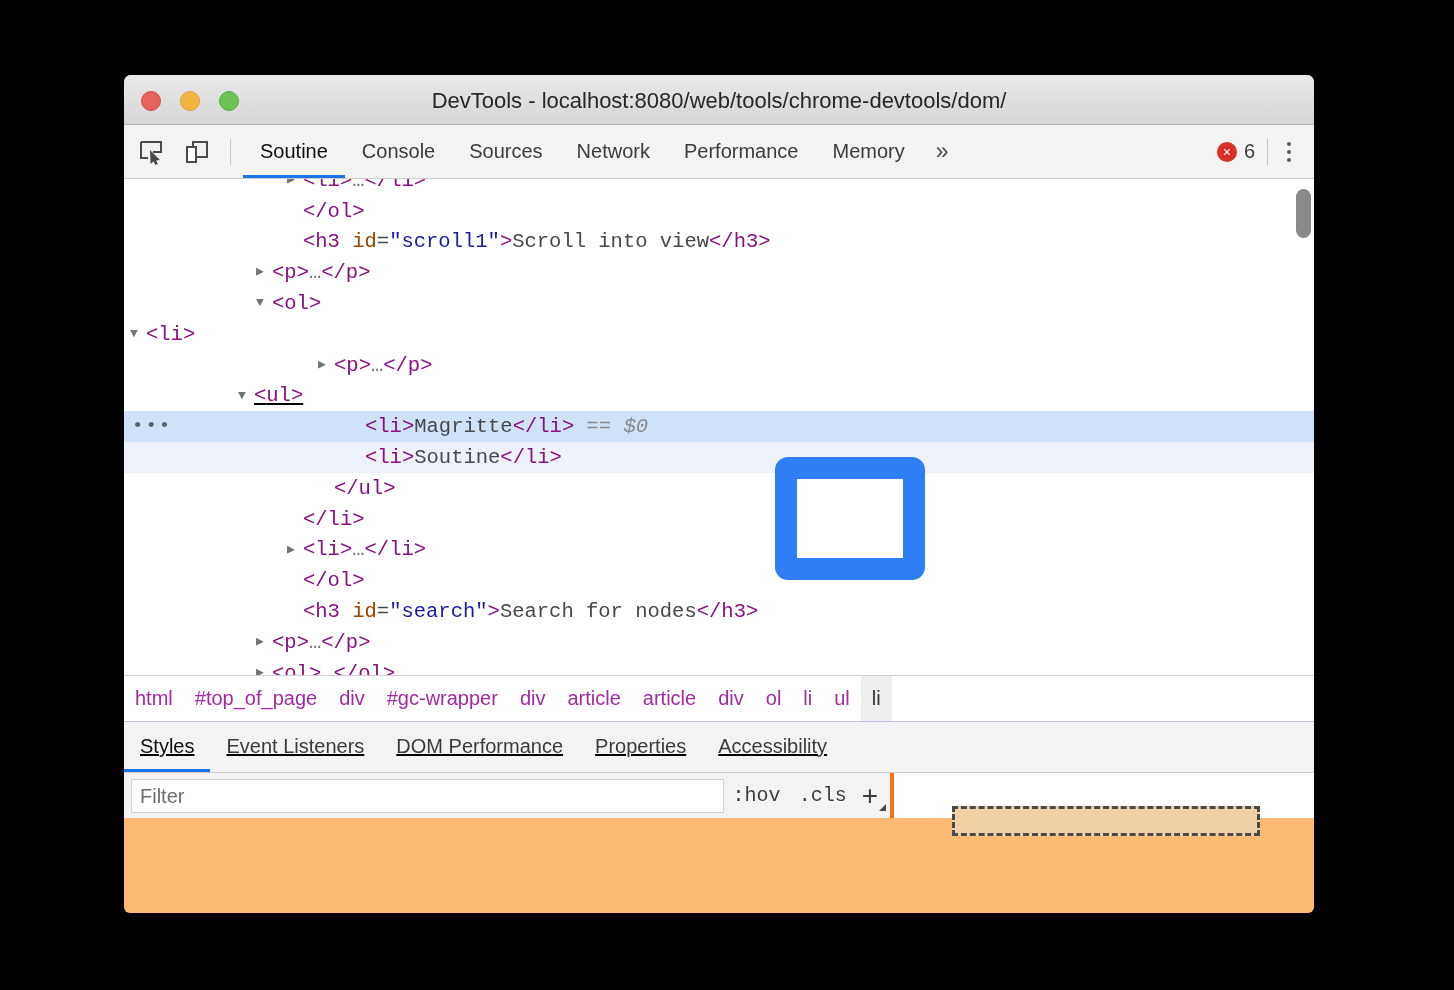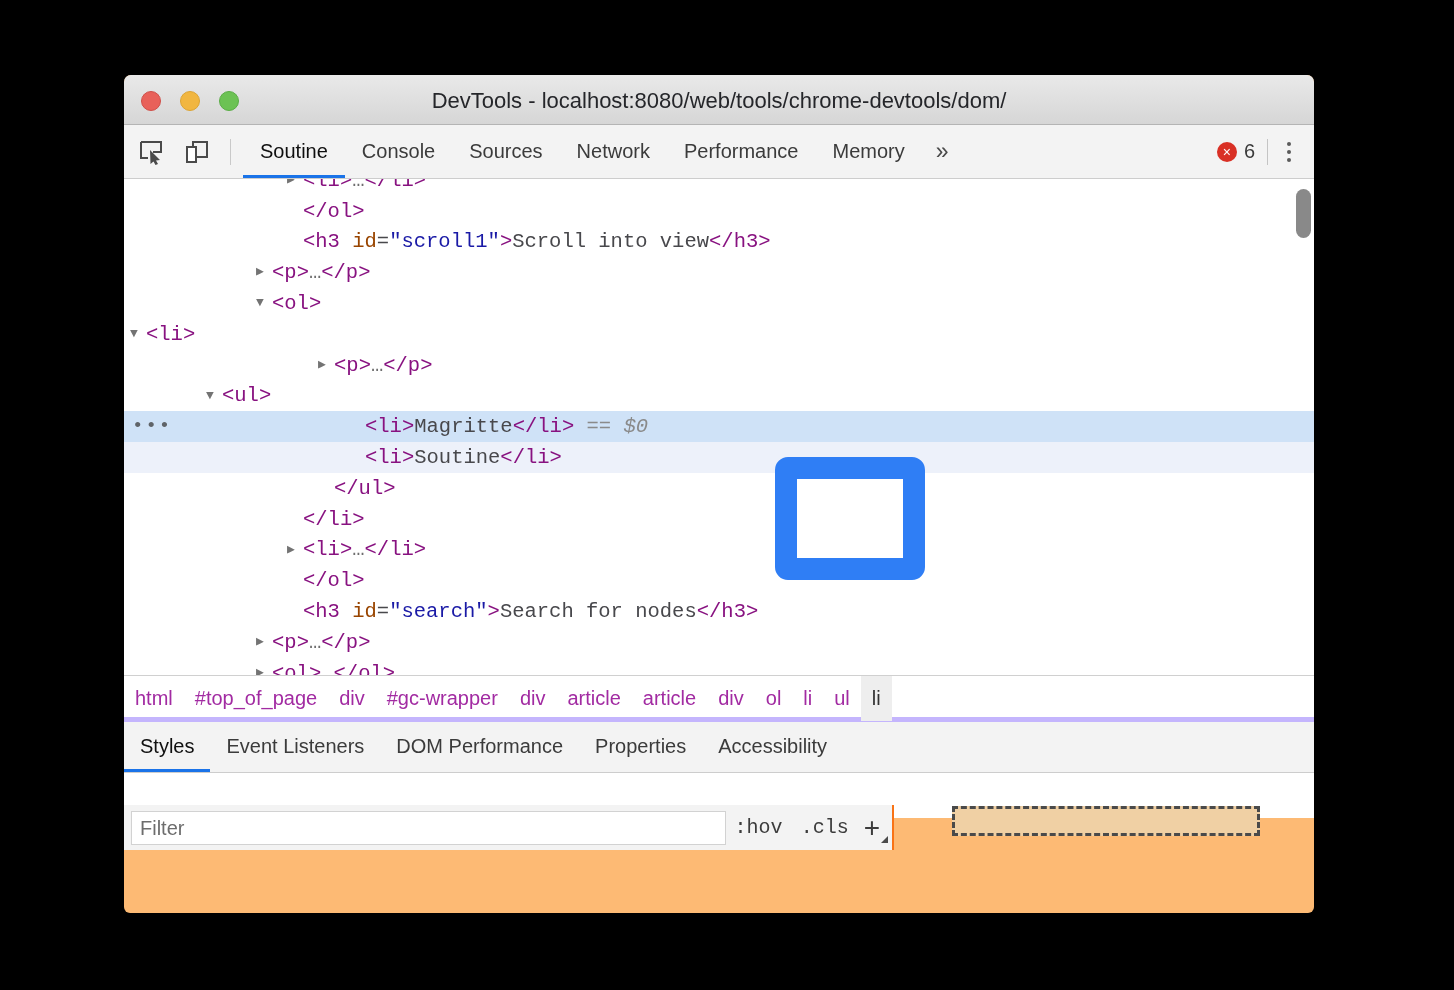--- a/index.html
+++ b/index.html
@@ -201,21 +201,21 @@
     background: transparent;
     pointer-events: none;
   }
 
   
   #breadcrumbs {
     position: relative;
     height: 47px;
     background: #ffffff;
     border-top: 1px solid #d0d0d0;
-    border-bottom: 5px solid #c4b5fd;
+    border-bottom: 1px solid #c4b5fd;
     display: flex;
     align-items: flex-start;
     box-sizing: border-box;
   }
   .crumb {
     font-family: "Liberation Sans", sans-serif;
     font-size: 20px;
     color: #a22ba2;
     padding: 0 11px;
     line-height: 45px;
@@ -228,20 +228,21 @@
 
   
   #sidebar-tabs {
     position: relative;
     height: 51px;
     background: #f3f3f3;
     border-bottom: 1px solid #cdcdcd;
     display: flex;
     align-items: flex-start;
     box-sizing: border-box;
+    text-decoration: underline;
   }
   .sb-tab {
     font-size: 20px;
     color: #3b3b3b;
     padding: 0 16px;
     height: 50px;
     line-height: 48px;
     box-sizing: border-box;
     white-space: nowrap;
   }
@@ -256,23 +257,22 @@
     height: 45px;
     background: #ffffff;
     display: flex;
   }
   #filter-bar {
     display: flex;
     align-items: center;
     width: 770px;
     height: 45px;
     background: #f3f3f3;
-    border-right: 2px solid #f97316;
-    box-sizing: border-box;
-    margin-top: 32px;
+    border-right: 4px solid #f97316;
+    box-sizing: border-box;
   }
   #filter-input {
     flex: 1;
     margin: 5px 0 5px 7px;
     height: 34px;
     background: #ffffff;
     border: 1px solid #d2d2d2;
     box-sizing: border-box;
     font-family: "Liberation Sans", sans-serif;
     font-size: 20px;
@@ -370,21 +370,21 @@
 
   <div id="domtree">
     <div id="tree-rows" style="position: relative; top: -14px;">
         <div class="node-row"><span style="margin-left: 157px;"><span class="arrow">▶</span><span class="punc">&lt;</span><span class="tag">li</span><span class="punc">&gt;</span><span class="ell">…</span><span class="punc">&lt;/</span><span class="tag">li</span><span class="punc">&gt;</span></span></div>
         <div class="node-row"><span style="margin-left: 157px;"><span class="arrow blank">&nbsp;</span><span class="punc">&lt;/</span><span class="tag">ol</span><span class="punc">&gt;</span></span></div>
         <div class="node-row"><span style="margin-left: 157px;"><span class="arrow blank">&nbsp;</span><span class="punc">&lt;</span><span class="tag">h3</span><span class="txt"> </span><span class="attrn">id</span><span class="txt">=</span><span class="attrv">"scroll1"</span><span class="punc">&gt;</span><span class="txt">Scroll into view</span><span class="punc">&lt;/</span><span class="tag">h3</span><span class="punc">&gt;</span></span></div>
         <div class="node-row"><span style="margin-left: 126px;"><span class="arrow">▶</span><span class="punc">&lt;</span><span class="tag">p</span><span class="punc">&gt;</span><span class="ell">…</span><span class="punc">&lt;/</span><span class="tag">p</span><span class="punc">&gt;</span></span></div>
         <div class="node-row"><span style="margin-left: 126px;"><span class="arrow">▼</span><span class="punc">&lt;</span><span class="tag">ol</span><span class="punc">&gt;</span></span></div>
         <div class="node-row"><span style=""><span class="arrow">▼</span><span class="punc">&lt;</span><span class="tag">li</span><span class="punc">&gt;</span></span></div>
         <div class="node-row"><span style="margin-left: 188px;"><span class="arrow">▶</span><span class="punc">&lt;</span><span class="tag">p</span><span class="punc">&gt;</span><span class="ell">…</span><span class="punc">&lt;/</span><span class="tag">p</span><span class="punc">&gt;</span></span></div>
-        <div class="node-row"><span style="margin-left: 76px;"><span class="arrow">▼</span><span class="punc">&lt;</span><span class="tag">ul</span><span class="punc">&gt;</span></span></div>
+        <div class="node-row"><span style="margin-left: 108px; text-decoration: underline;"><span class="arrow">▼</span><span class="punc">&lt;</span><span class="tag">ul</span><span class="punc">&gt;</span></span></div>
         <div class="node-row sel"><span class="dots">•••</span><span style="margin-left: 219px;"><span class="arrow blank">&nbsp;</span><span class="punc">&lt;</span><span class="tag">li</span><span class="punc">&gt;</span><span class="txt">Magritte</span><span class="punc">&lt;/</span><span class="tag">li</span><span class="punc">&gt;</span><span class="eq">  ==  $0</span></span></div>
         <div class="node-row hov"><span style="margin-left: 219px;"><span class="arrow blank">&nbsp;</span><span class="punc">&lt;</span><span class="tag">li</span><span class="punc">&gt;</span><span class="txt">Soutine</span><span class="punc">&lt;/</span><span class="tag">li</span><span class="punc">&gt;</span></span></div>
         <div class="node-row"><span style="margin-left: 188px;"><span class="arrow blank">&nbsp;</span><span class="punc">&lt;/</span><span class="tag">ul</span><span class="punc">&gt;</span></span></div>
         <div class="node-row"><span style="margin-left: 157px;"><span class="arrow blank">&nbsp;</span><span class="punc">&lt;/</span><span class="tag">li</span><span class="punc">&gt;</span></span></div>
         <div class="node-row"><span style="margin-left: 157px;"><span class="arrow">▶</span><span class="punc">&lt;</span><span class="tag">li</span><span class="punc">&gt;</span><span class="ell">…</span><span class="punc">&lt;/</span><span class="tag">li</span><span class="punc">&gt;</span></span></div>
         <div class="node-row"><span style="margin-left: 157px;"><span class="arrow blank">&nbsp;</span><span class="punc">&lt;/</span><span class="tag">ol</span><span class="punc">&gt;</span></span></div>
         <div class="node-row"><span style="margin-left: 157px;"><span class="arrow blank">&nbsp;</span><span class="punc">&lt;</span><span class="tag">h3</span><span class="txt"> </span><span class="attrn">id</span><span class="txt">=</span><span class="attrv">"search"</span><span class="punc">&gt;</span><span class="txt">Search for nodes</span><span class="punc">&lt;/</span><span class="tag">h3</span><span class="punc">&gt;</span></span></div>
         <div class="node-row"><span style="margin-left: 126px;"><span class="arrow">▶</span><span class="punc">&lt;</span><span class="tag">p</span><span class="punc">&gt;</span><span class="ell">…</span><span class="punc">&lt;/</span><span class="tag">p</span><span class="punc">&gt;</span></span></div>
         <div class="node-row"><span style="margin-left: 126px; margin-top: 35px;"><span class="arrow">▶</span><span class="punc">&lt;</span><span class="tag">ol</span><span class="punc">&gt;</span><span class="ell">…</span><span class="punc">&lt;/</span><span class="tag">ol</span><span class="punc">&gt;</span></span></div>
       </div>

